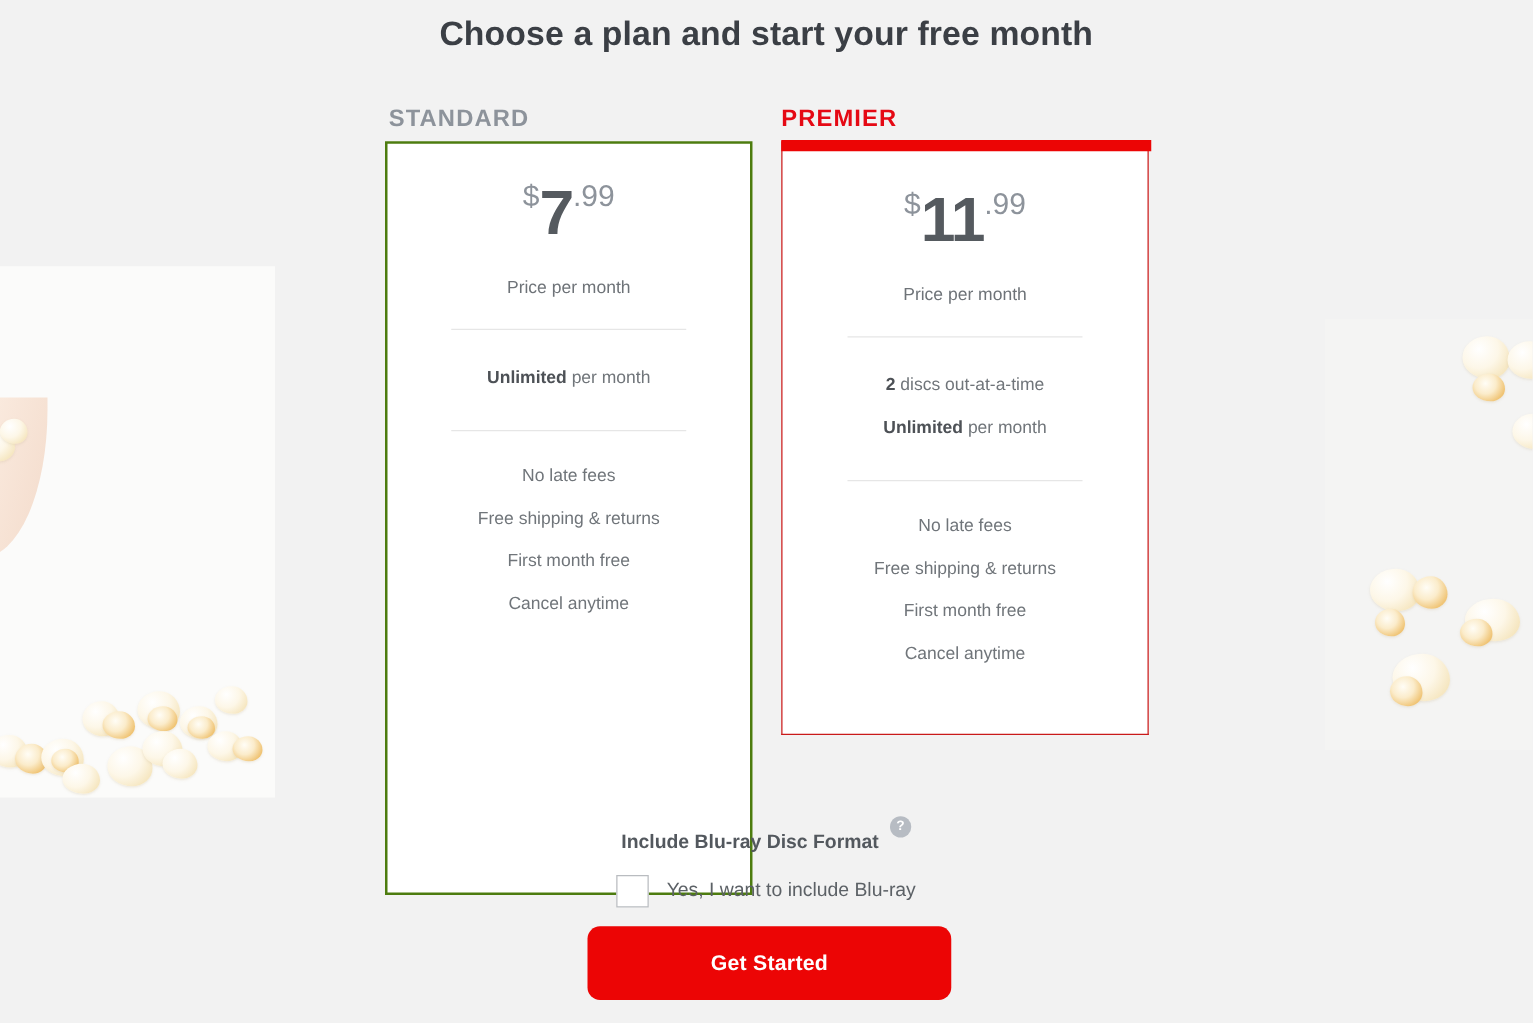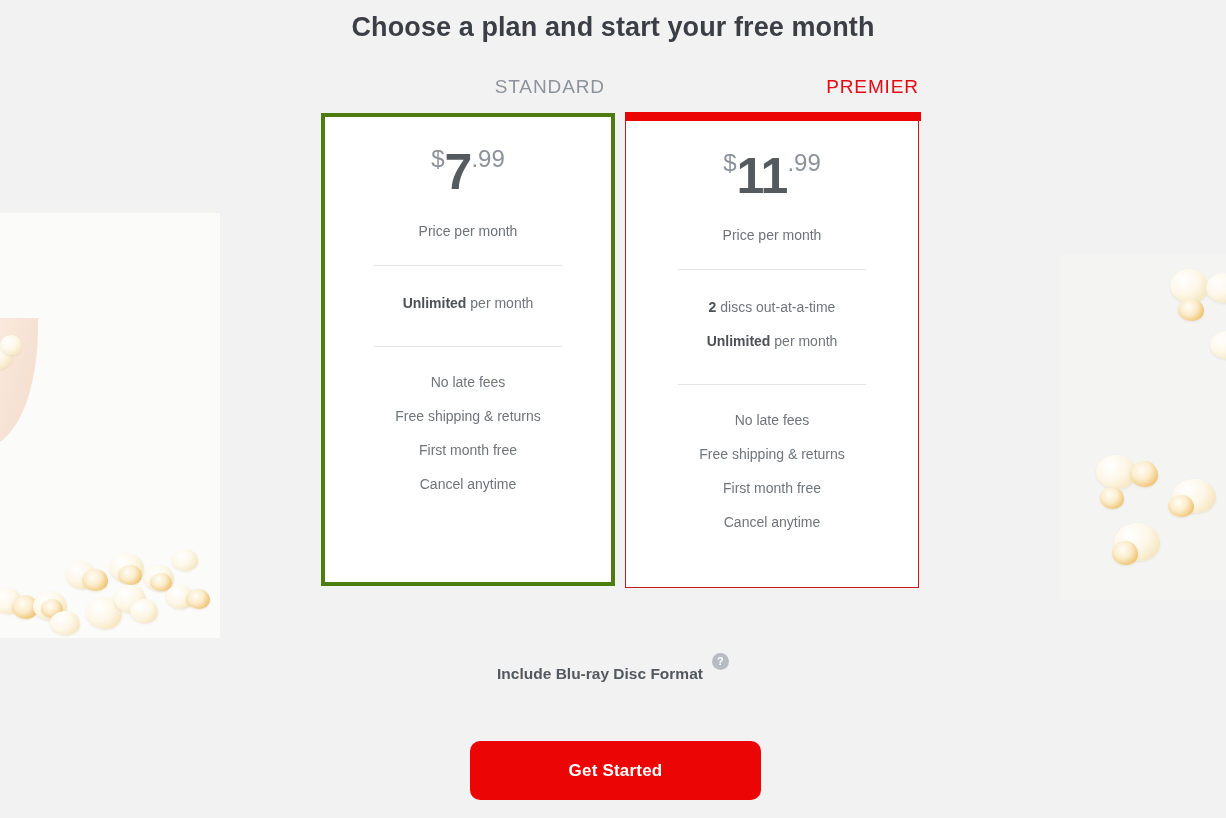--- a/index.html
+++ b/index.html
@@ -60,47 +60,48 @@
     text-align: center;
     font-size: 27px;
     font-weight: bold;
     color: #3b3f45;
     letter-spacing: 0.1px;
   }
 
   
   .plan-label {
     position: absolute;
-    top: 76px;
+    top: 85px;
     font-size: 19px;
     letter-spacing: 0.9px;
-    text-align: right;
+    text-align: left;
     width: 294px;
+    font-weight: bold;
   }
   .plan-label.standard {
     left: 311px;
     color: #8d939b;
   }
   .plan-label.premier {
     left: 625px;
     color: #e50914;
   }
 
   
   .card {
     position: absolute;
     top: 113px;
     width: 294px;
     background: #ffffff;
     box-sizing: border-box;
   }
   .card.standard {
-    left: 321px;
-    height: 473px;
-    border: 4px solid #4d7c0f;
+    left: 308px;
+    height: 603px;
+    border: 2px solid #4d7c0f;
   }
   .card.premier {
     left: 625px;
     height: 475px;
     border: 1px solid #c91a1a;
     border-top: none;
   }
   .card-topbar {
     position: absolute;
     top: -1px;
@@ -348,15 +349,19 @@
       <div class="perk-row">First month free</div>
       <div class="perk-row">Cancel anytime</div>
     </div>
   </div>
 </div>
 
 <div class="bluray">
   <div>
     <span class="bluray-title">Include Blu-ray Disc Format</span><span class="help-icon">?</span>
   </div>
+  <div class="bluray-choice">
+    <span class="checkbox"></span>
+    <span class="checkbox-label">Yes, I want to include Blu-ray</span>
+  </div>
 </div>
 
 <button class="cta">Get Started</button>
 
 </body></html>

